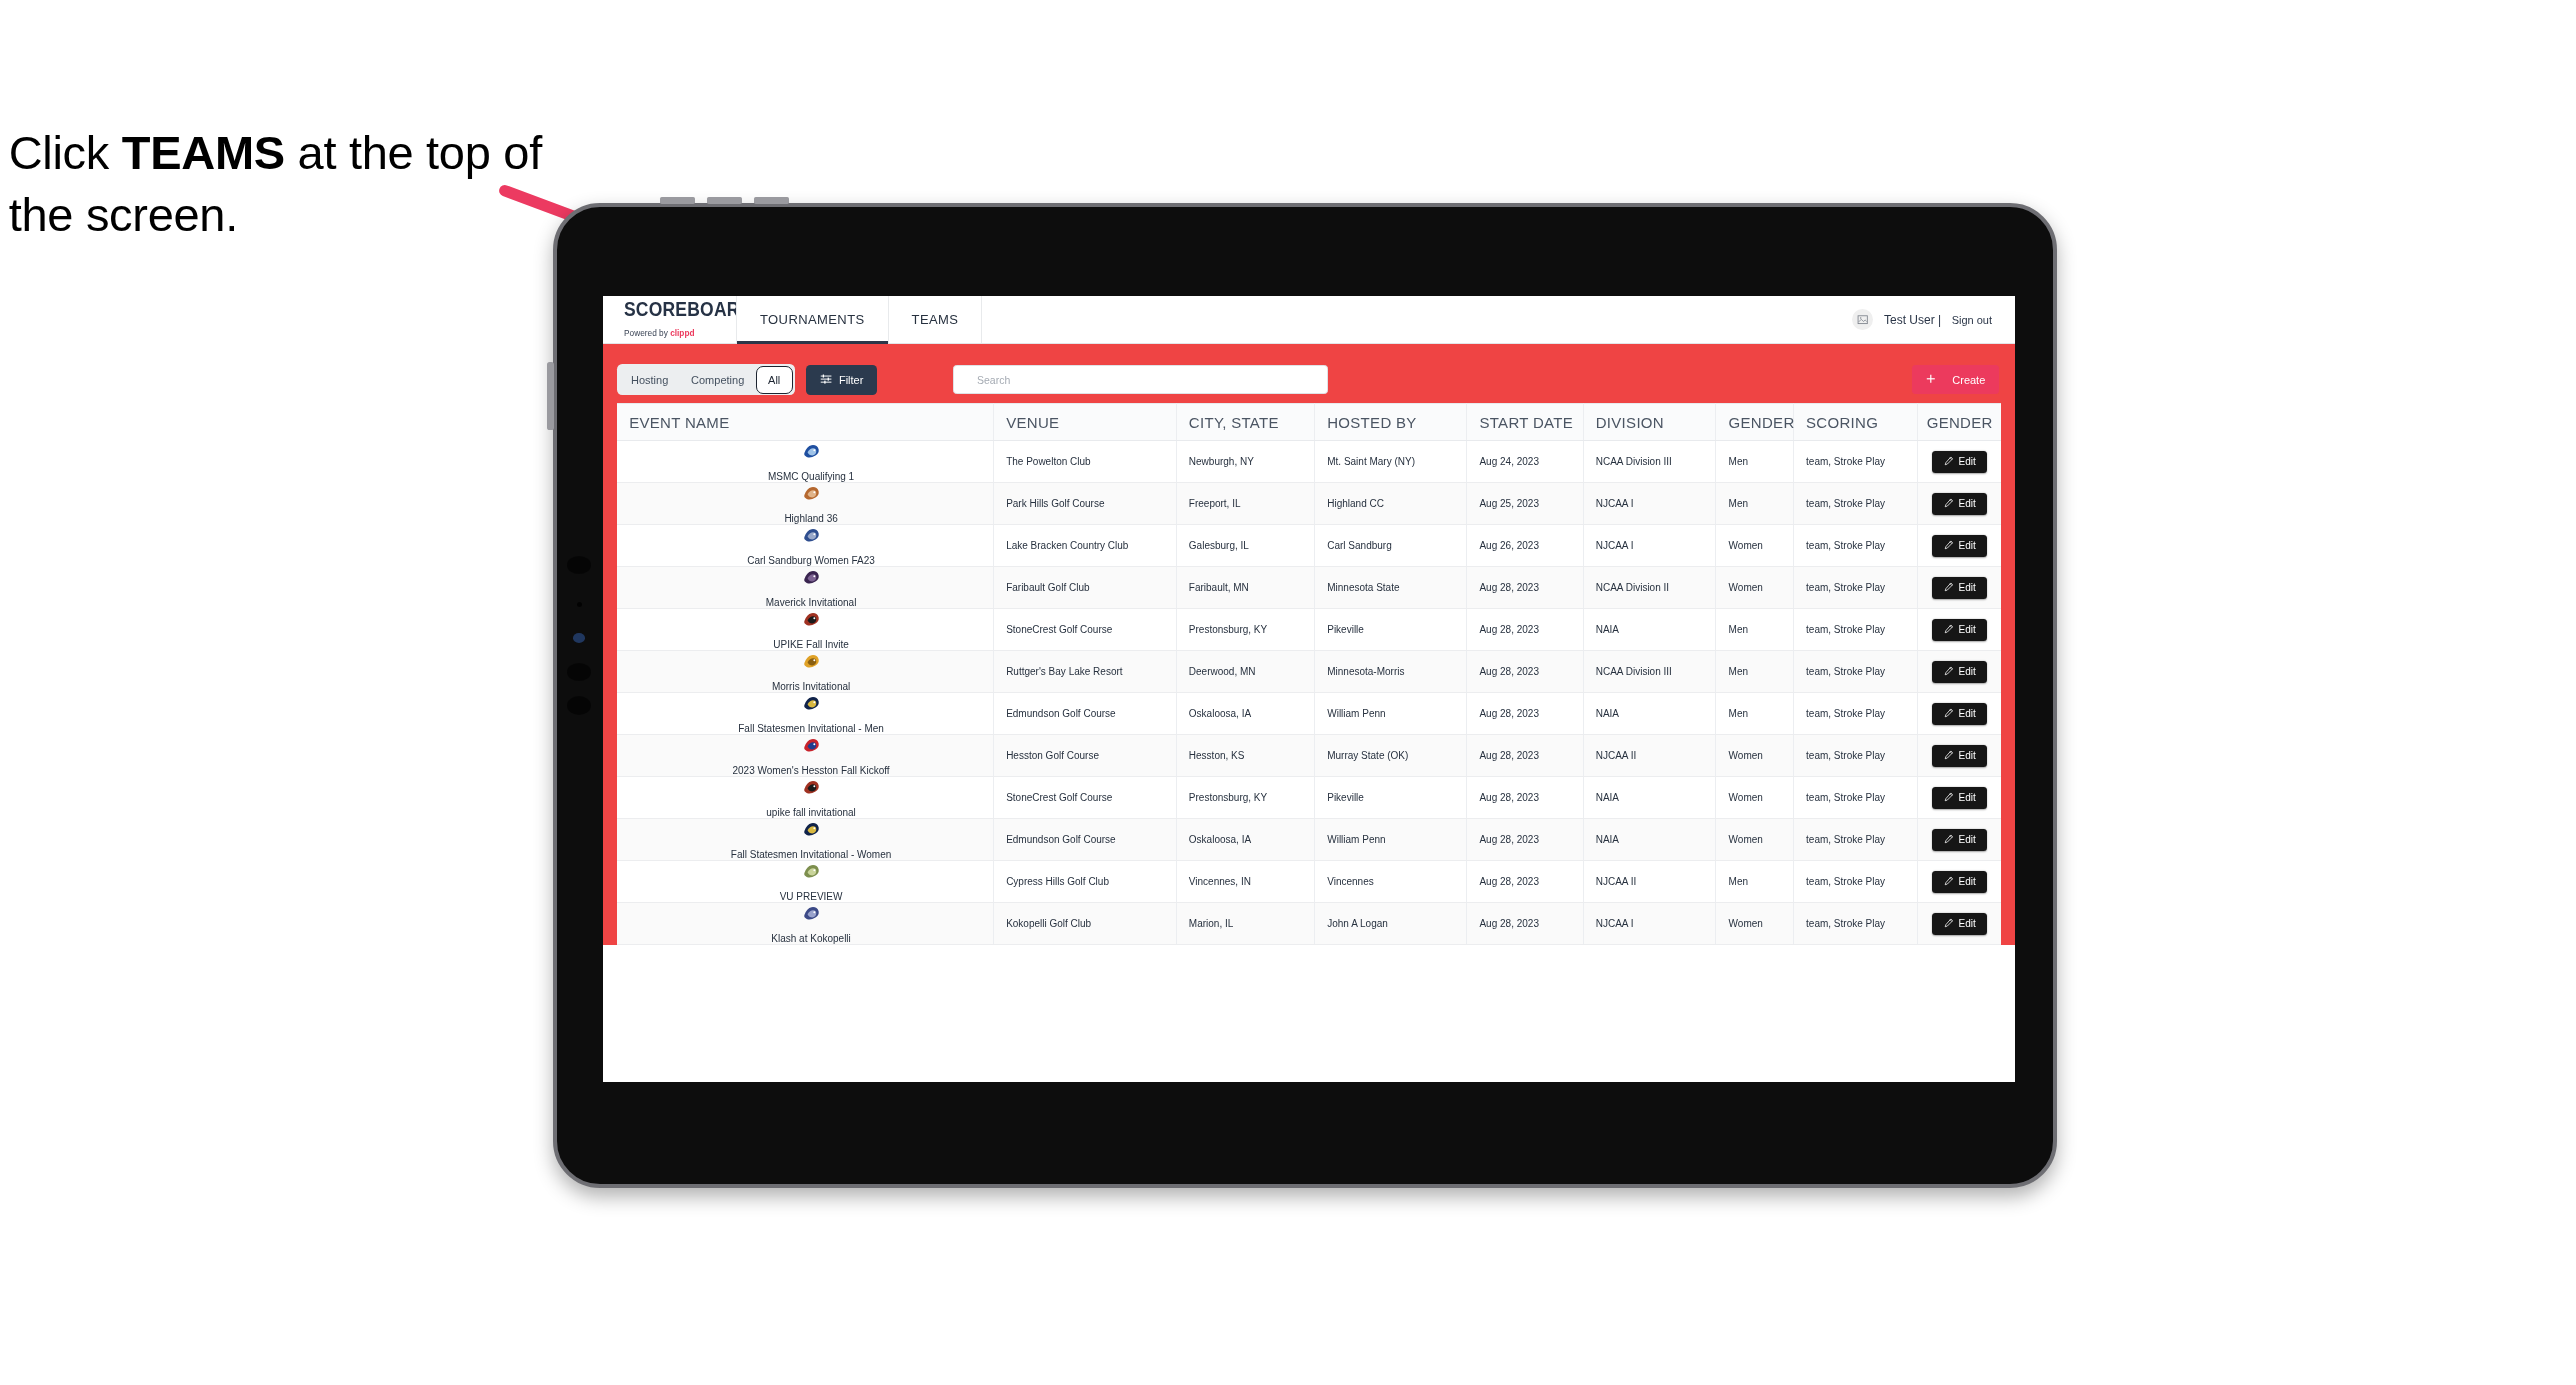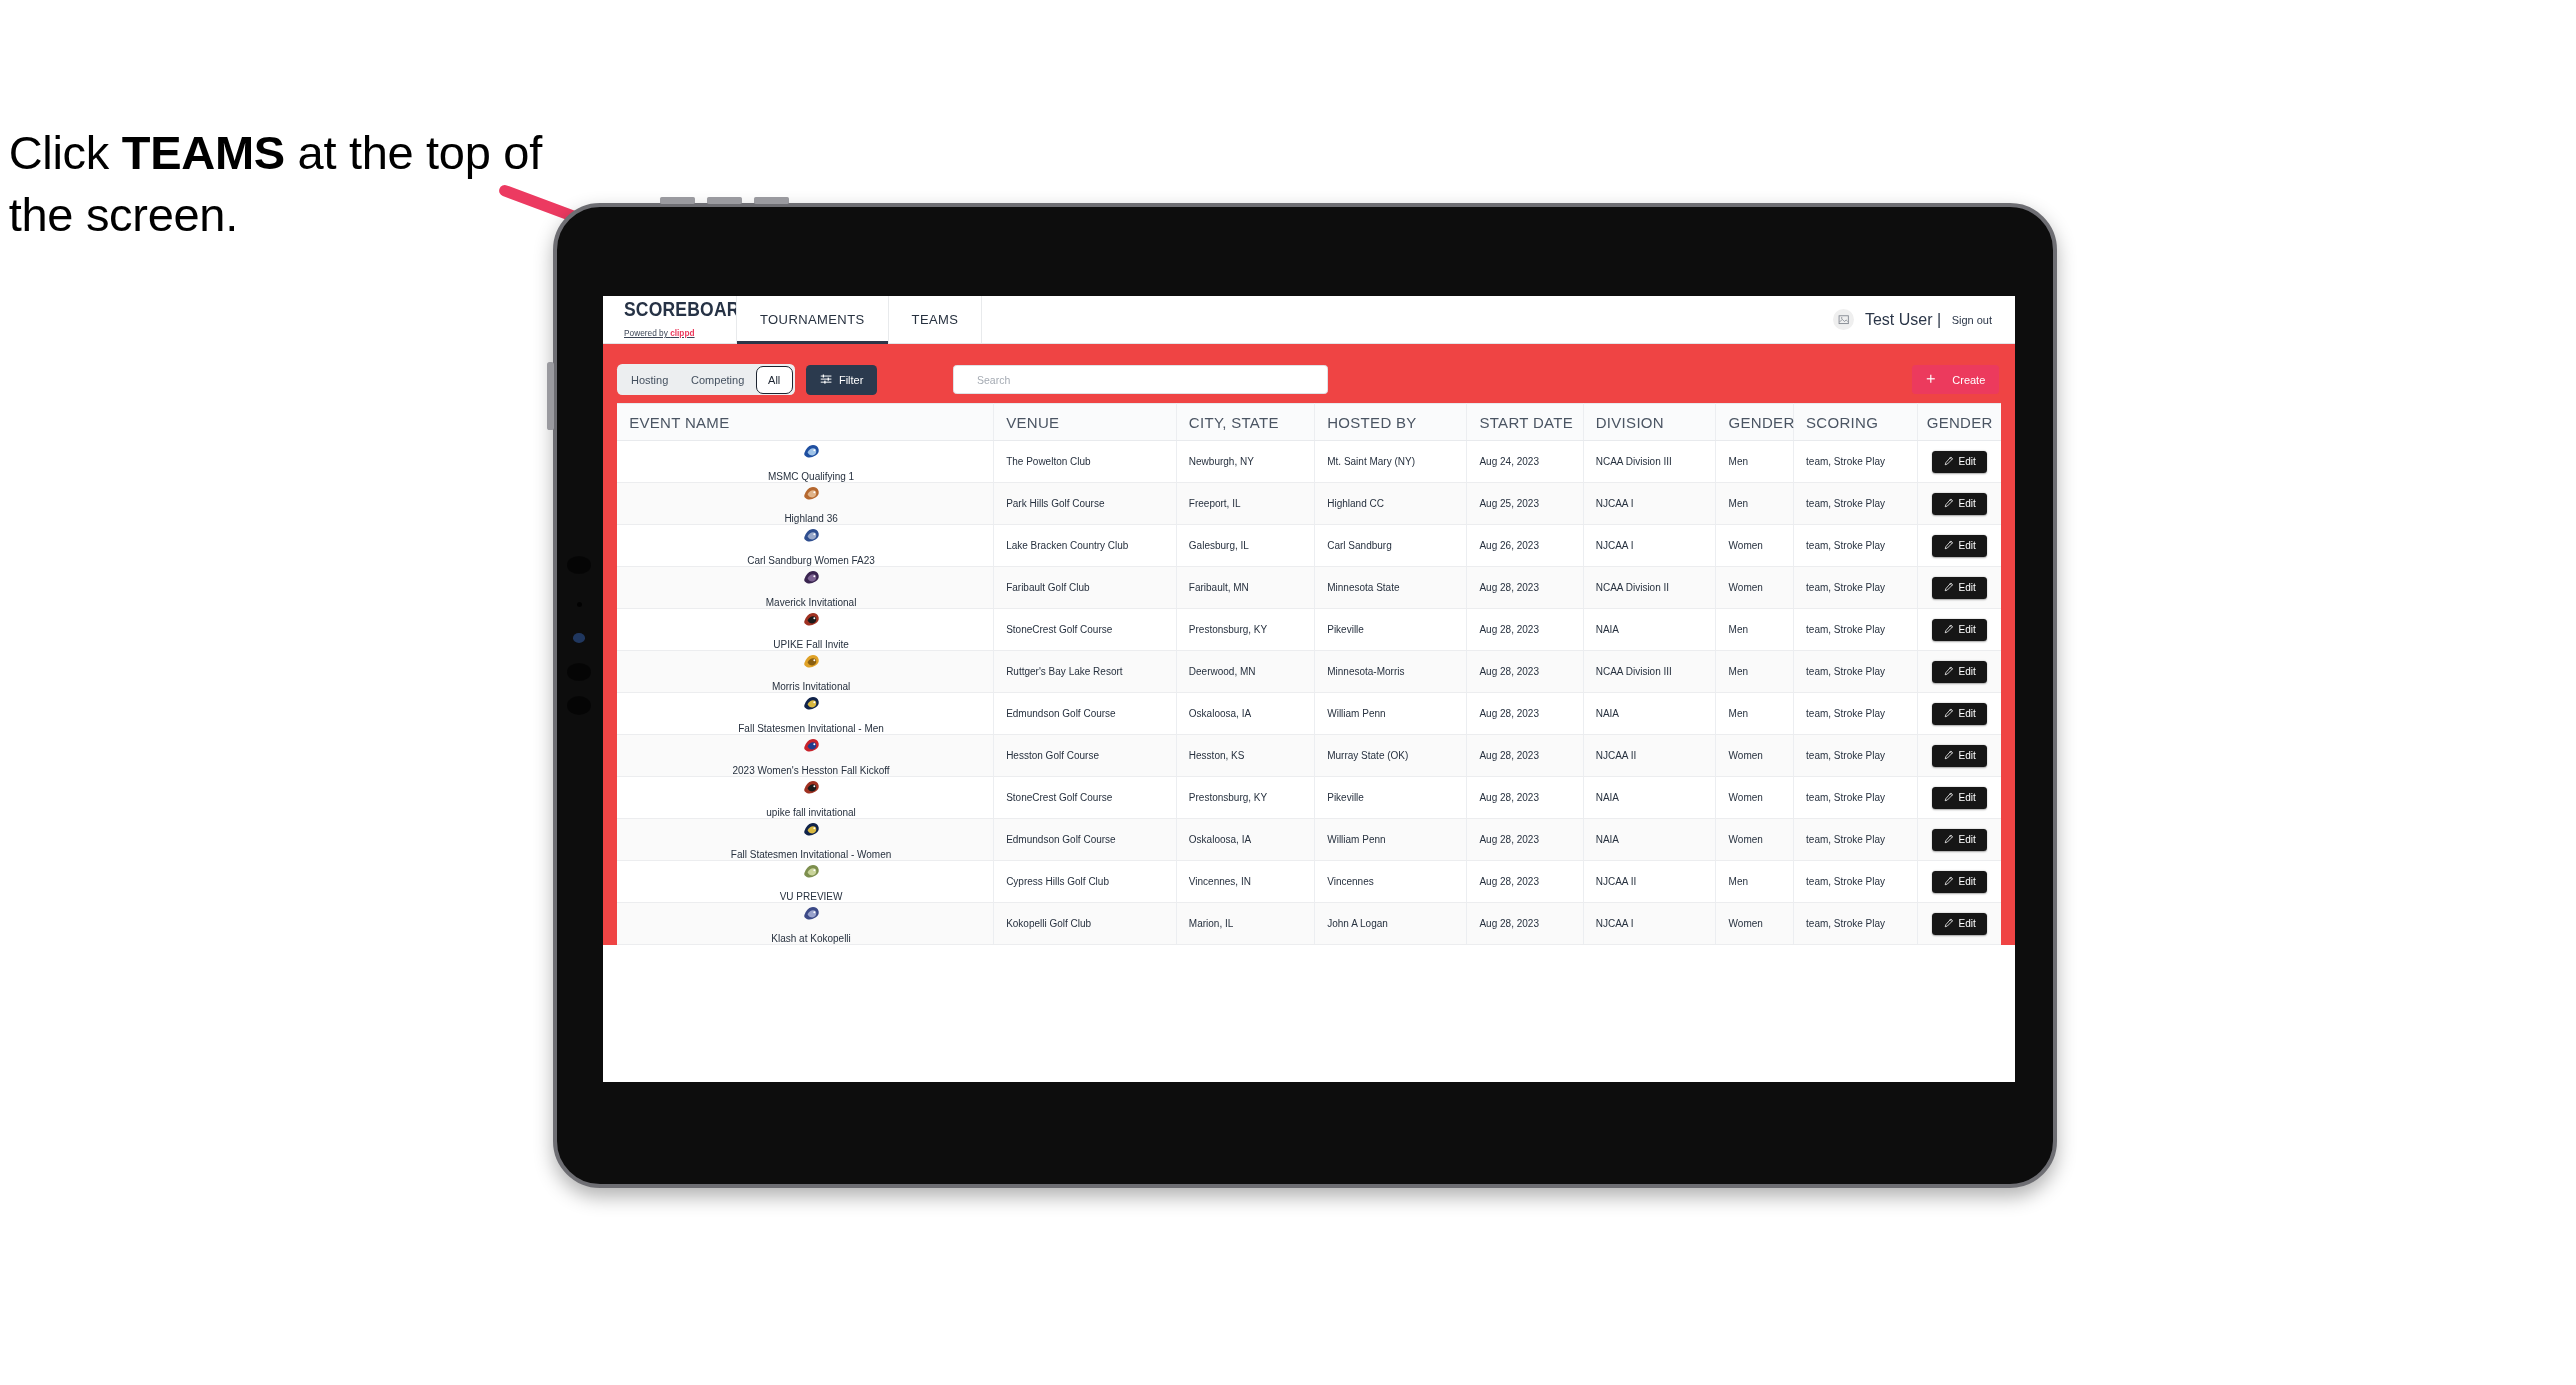--- a/index.html
+++ b/index.html
@@ -56,39 +56,39 @@
     display:flex; align-items:stretch; height:48px;
     background:#fff; border-bottom:0.9px solid #e3e5e8;
     position:relative;
   }
   #brand { width:133px; display:flex; flex-direction:column; justify-content:center; padding-left:21px; }
   #brand-title {
     font-size:17.5px; font-weight:bold; color:#263245;
     letter-spacing:0.2px; line-height:1; font-family:"Liberation Sans", sans-serif;
     transform:scaleY(1.15); transform-origin:left center;
   }
-  #brand-sub { font-size:8.3px; color:#3a4455; margin-top:9px; white-space:nowrap;text-decoration:underline; }
+  #brand-sub { font-size:8.3px; color:#3a4455; margin-top:9px; white-space:nowrap; }
   #brand-sub .clippd { color:#ec3a5d; font-weight:bold; }
 
   .navtab {
     display:flex; align-items:center; justify-content:center;
     padding:0 23px; font-size:13px; color:#27313f; letter-spacing:0.4px;
     border-left:0.9px solid #e8eaec; cursor:pointer; position:relative;
     background:#fff;
   }
   .navtab.active::after {
     content:""; position:absolute; left:0; right:0; bottom:-0.9px; height:2.6px; background:#2b3648;
   }
   #navfill { flex:1; border-left:0.9px solid #e8eaec; }
   #userbox { display:flex; align-items:center; gap:10.5px; padding:0 23px 0 15.7px; }
   #avatar {
     width:21px; height:21px; border-radius:50%; background:#efefef;
     display:flex; align-items:center; justify-content:center;
   }
-  #username { font-size:16px; color:#2b3648; }
+  #username { font-size:12px; color:#2b3648; }
   #signout { font-size:11px; color:#2b3648; cursor:pointer; }
 
   
   #content { padding:12.2px 14px 0 14px; background:#ef4444; }
 
   #toolbar { display:flex; align-items:center; height:47px; position:relative; }
   #segment {
     display:flex; align-items:center; height:31px;
     background:#eceef0; border-radius:5.2px; padding:0 2.6px;
   }

